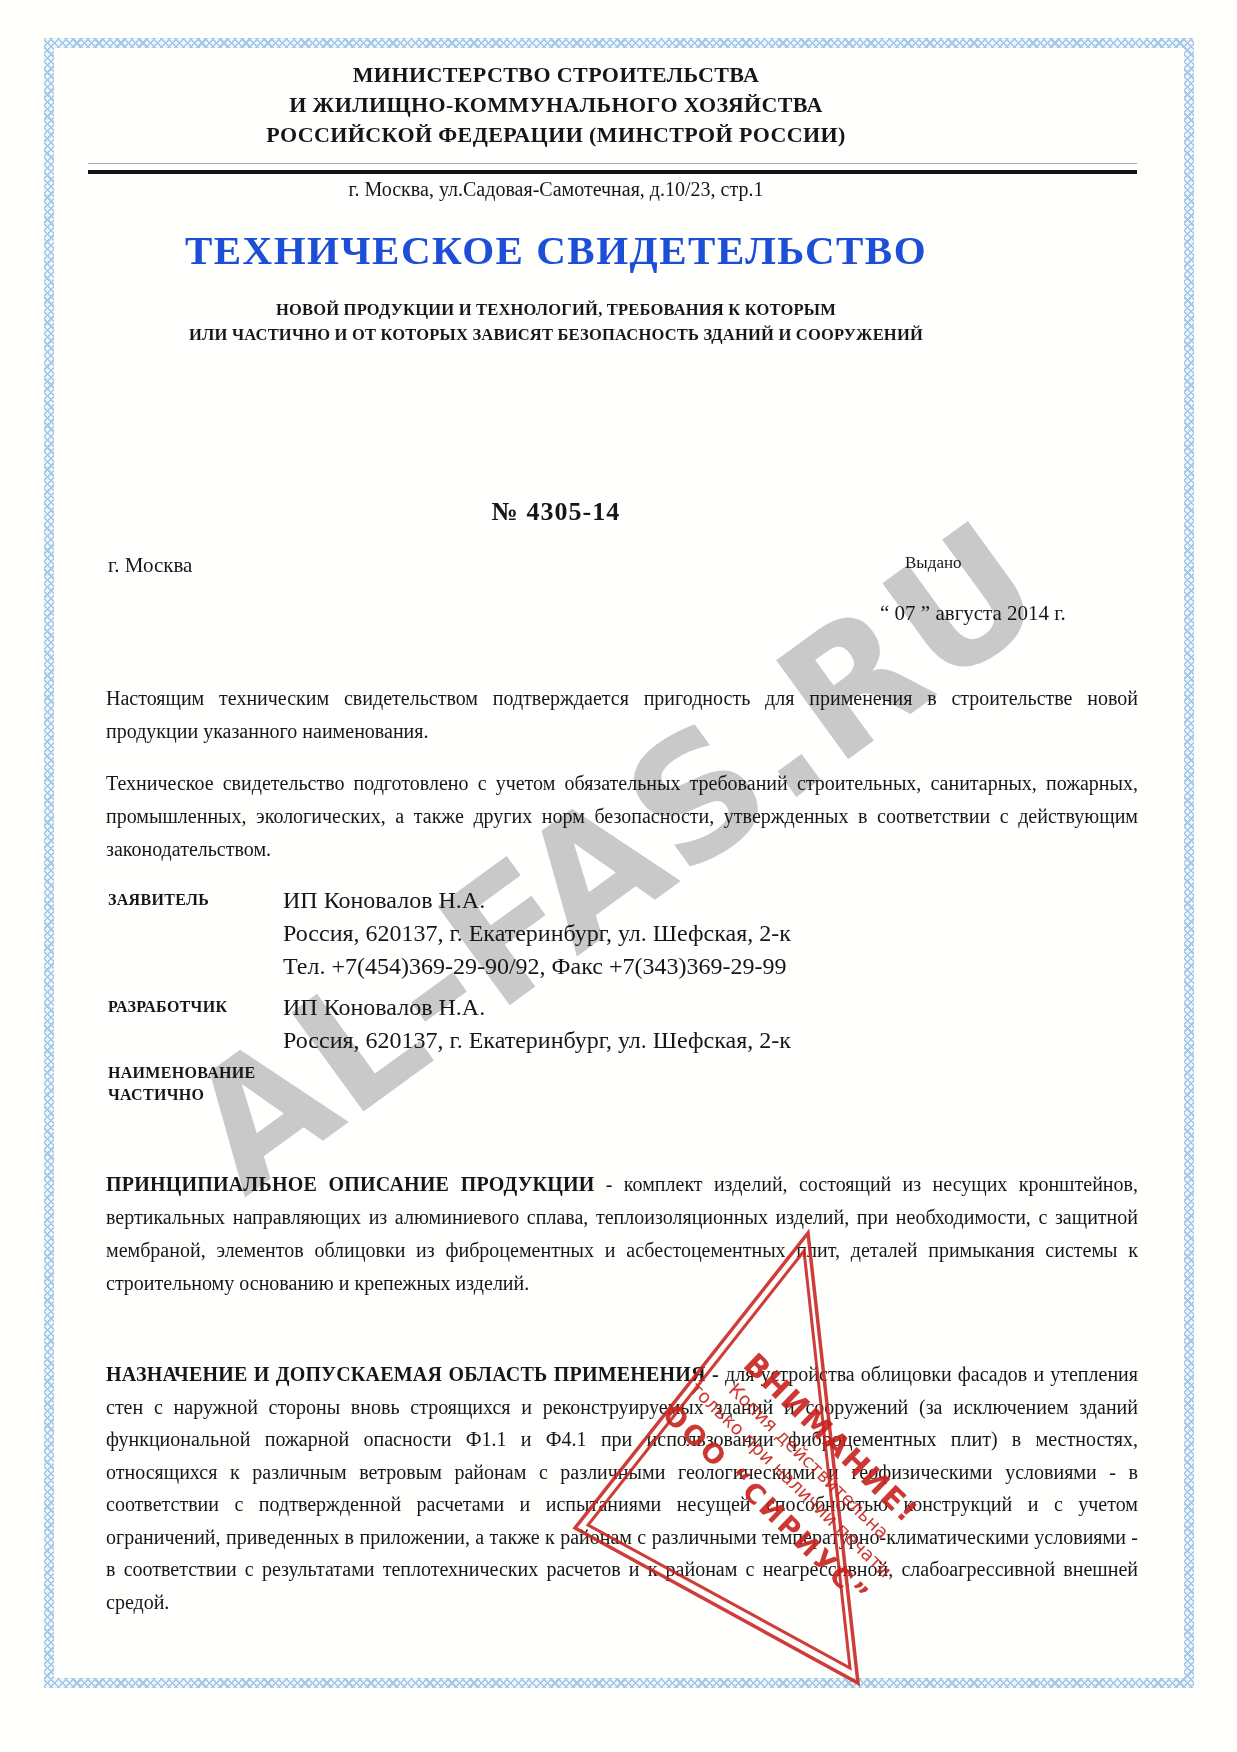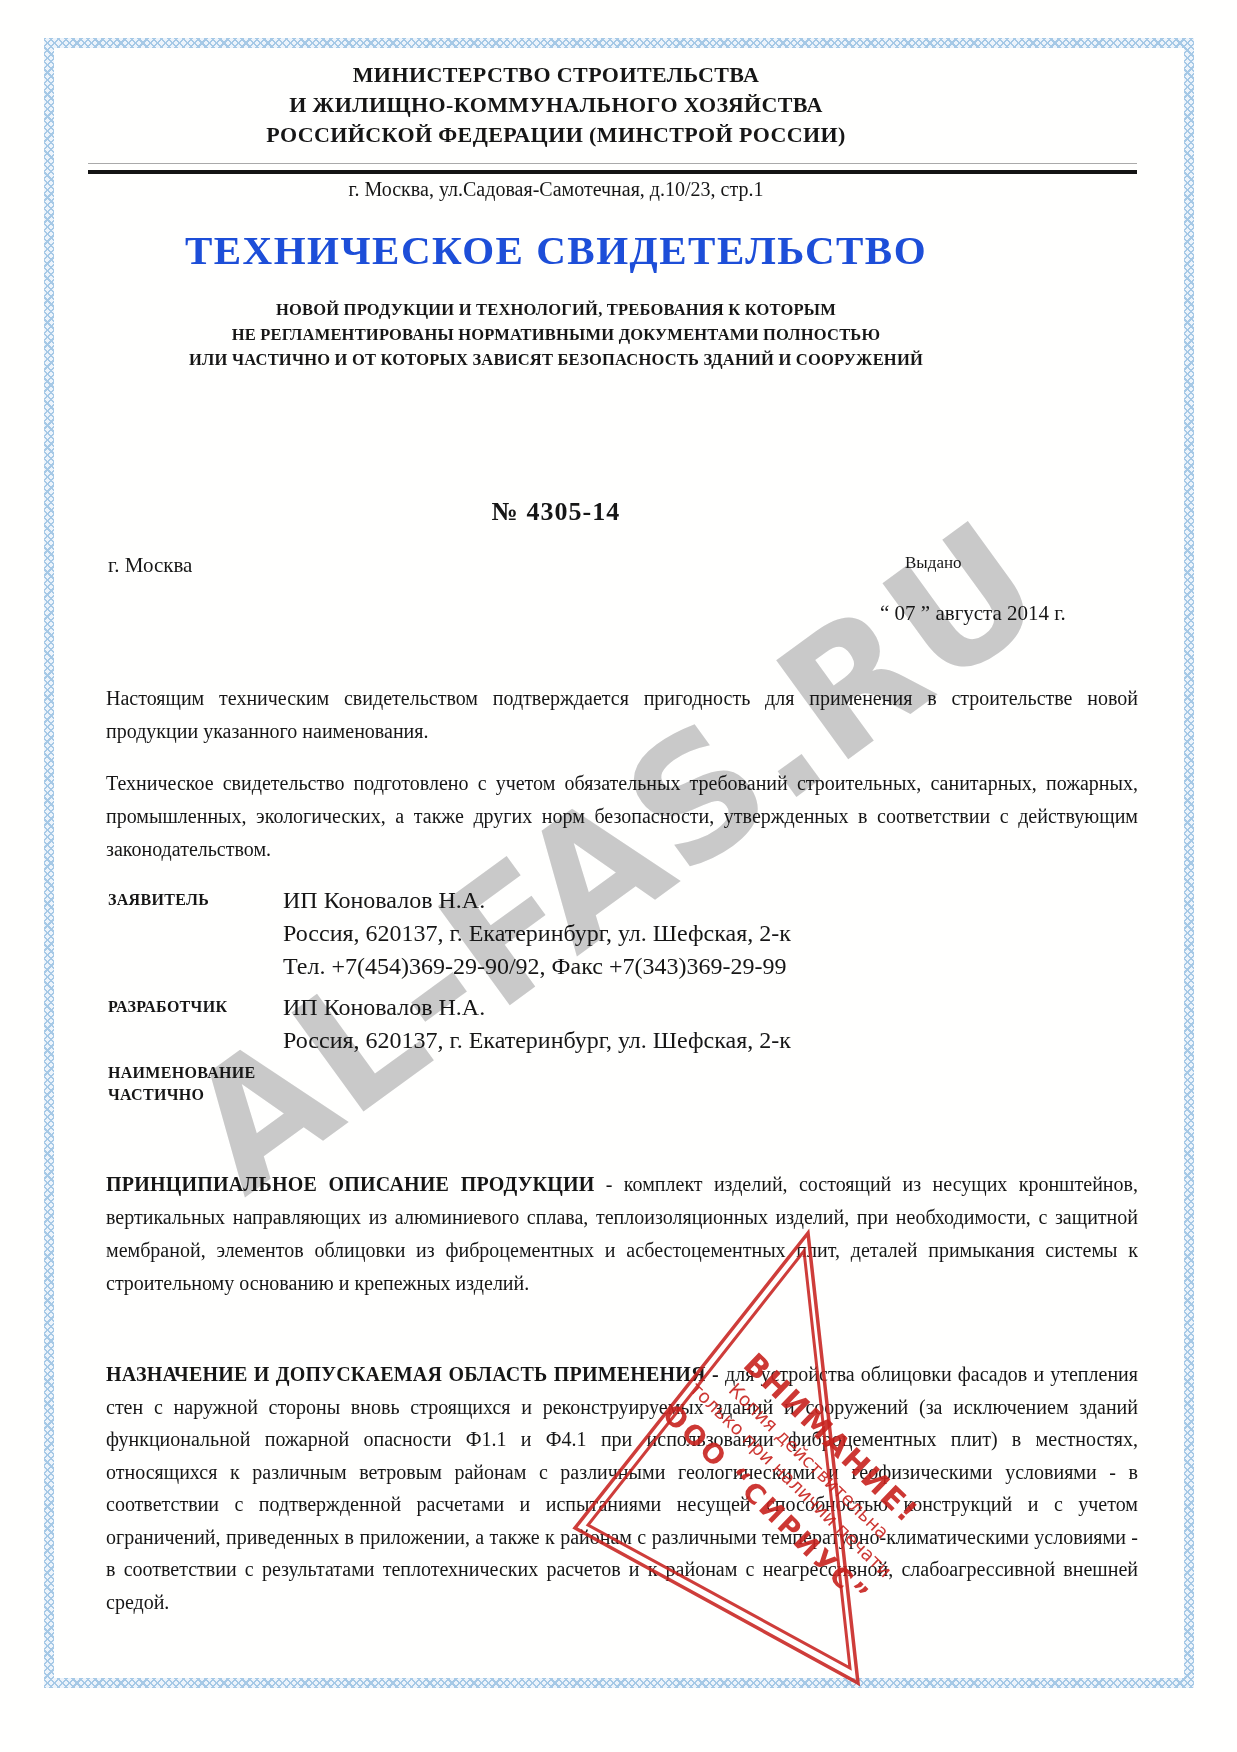--- a/index.html
+++ b/index.html
@@ -77,21 +77,20 @@
 
     <div class="rule2"></div>
     <div class="rule"></div>
 
     <div class="center-band address">г. Москва,  ул.Садовая-Самотечная,  д.10/23, стр.1</div>
 
     <div class="center-band doc-title">ТЕХНИЧЕСКОЕ СВИДЕТЕЛЬСТВО</div>
 
     <div class="center-band subtitle">
       <div>НОВОЙ ПРОДУКЦИИ  И ТЕХНОЛОГИЙ, ТРЕБОВАНИЯ К КОТОРЫМ</div>
-      <div>НЕ РЕГЛАМЕНТИРОВАНЫ НОРМАТИВНЫМИ ДОКУМЕНТАМИ ПОЛНОСТЬЮ</div>
       <div>ИЛИ ЧАСТИЧНО И ОТ КОТОРЫХ ЗАВИСЯТ БЕЗОПАСНОСТЬ ЗДАНИЙ И СООРУЖЕНИЙ</div>
     </div>
 
     <div class="center-band doc-number">№  4305-14</div>
 
     <div class="city">г. Москва</div>
     <div class="issued">Выдано</div>
     <div class="issued-date">“ 07 ” августа 2014 г.</div>
 
     <div class="par p1">Настоящим техническим свидетельством подтверждается пригодность для применения в строительстве новой продукции указанного наименования.</div>

